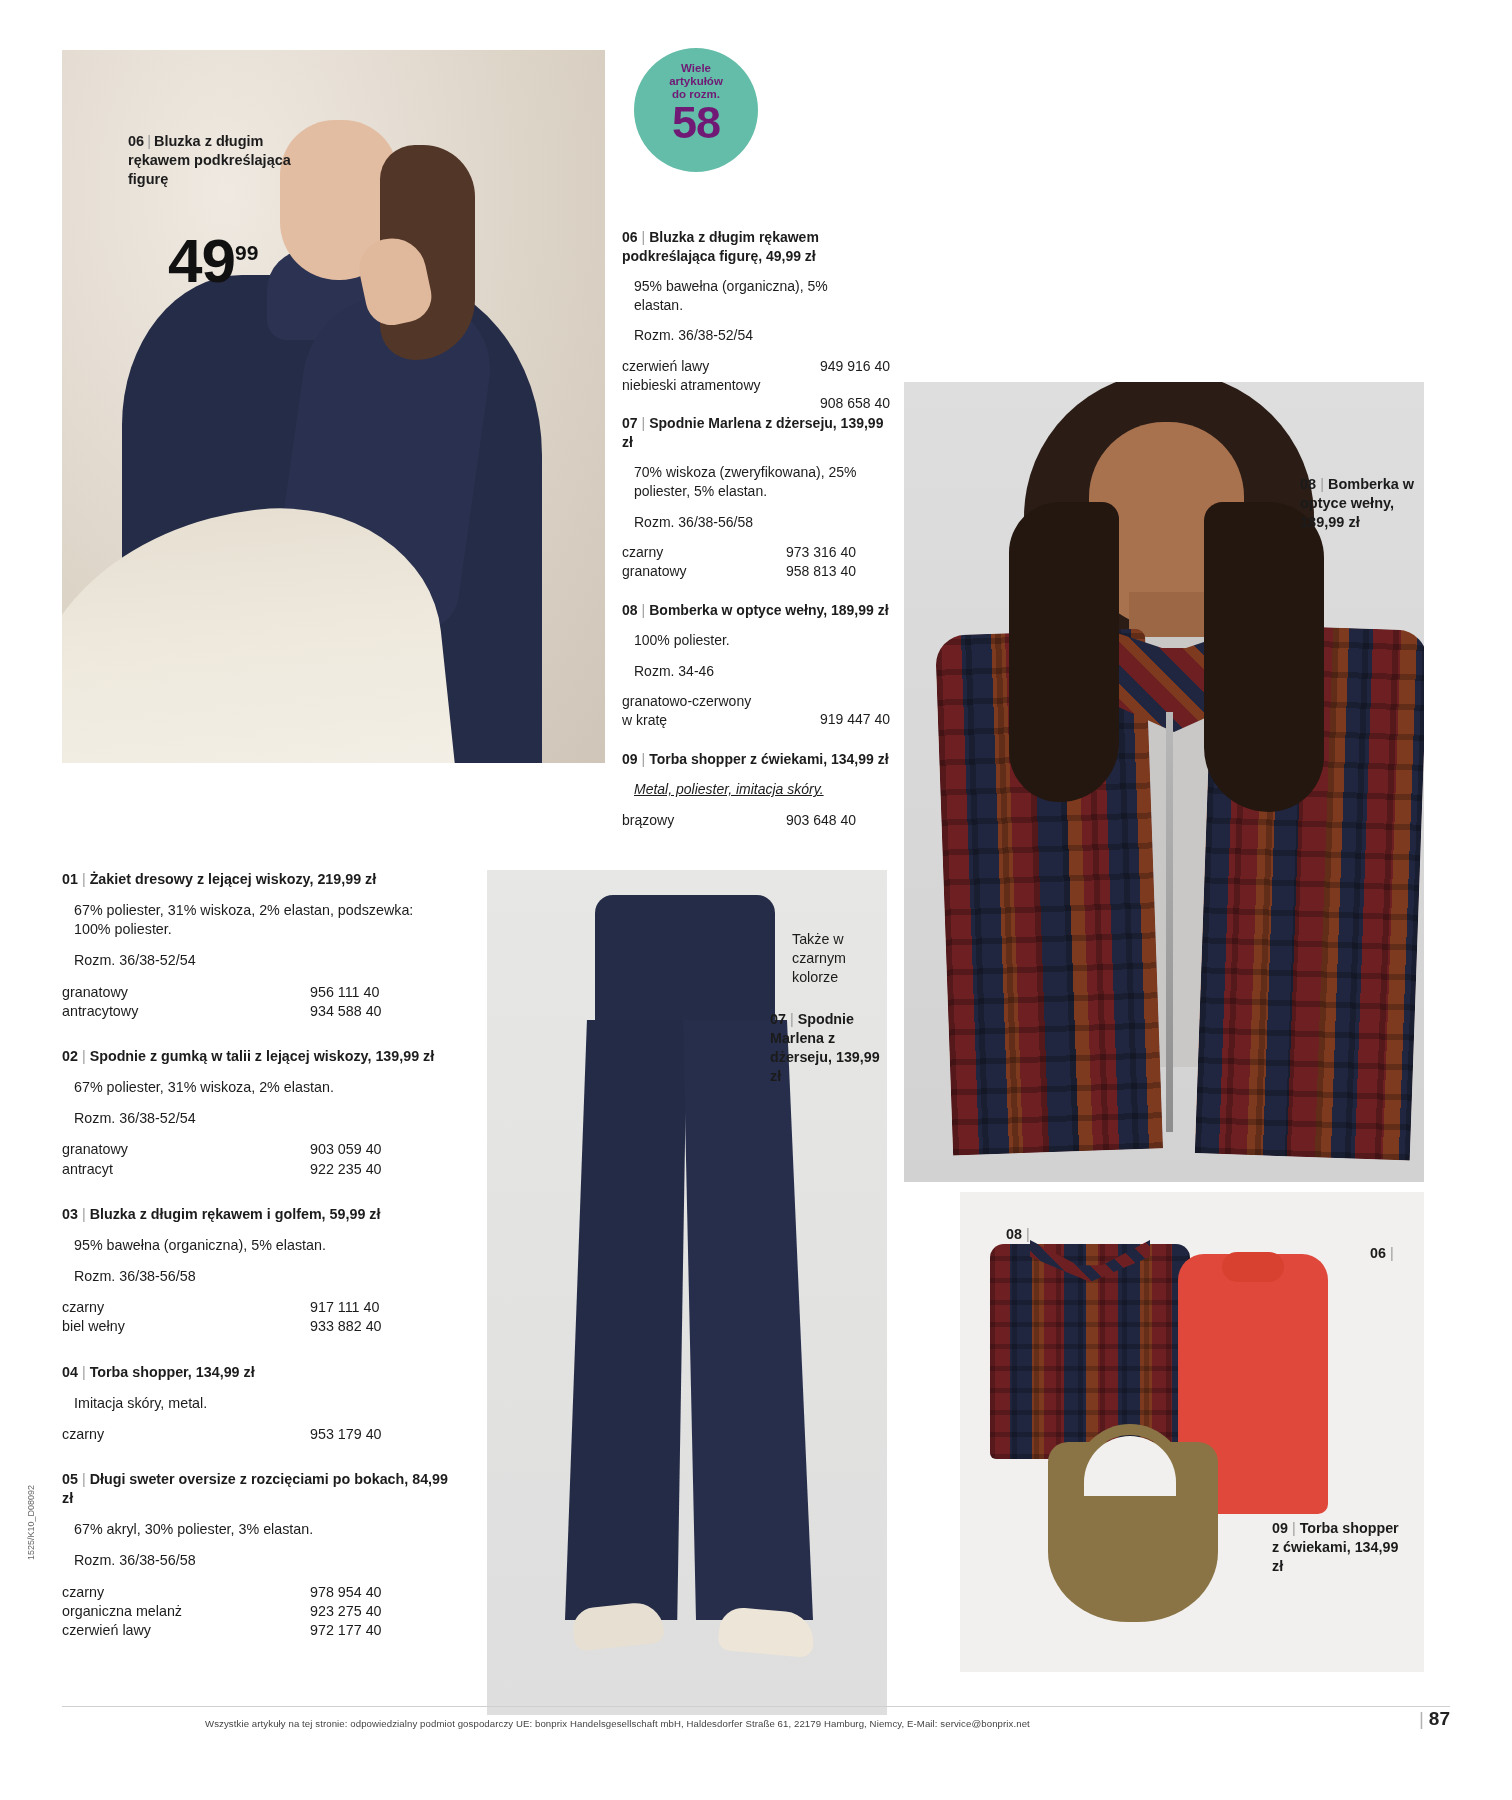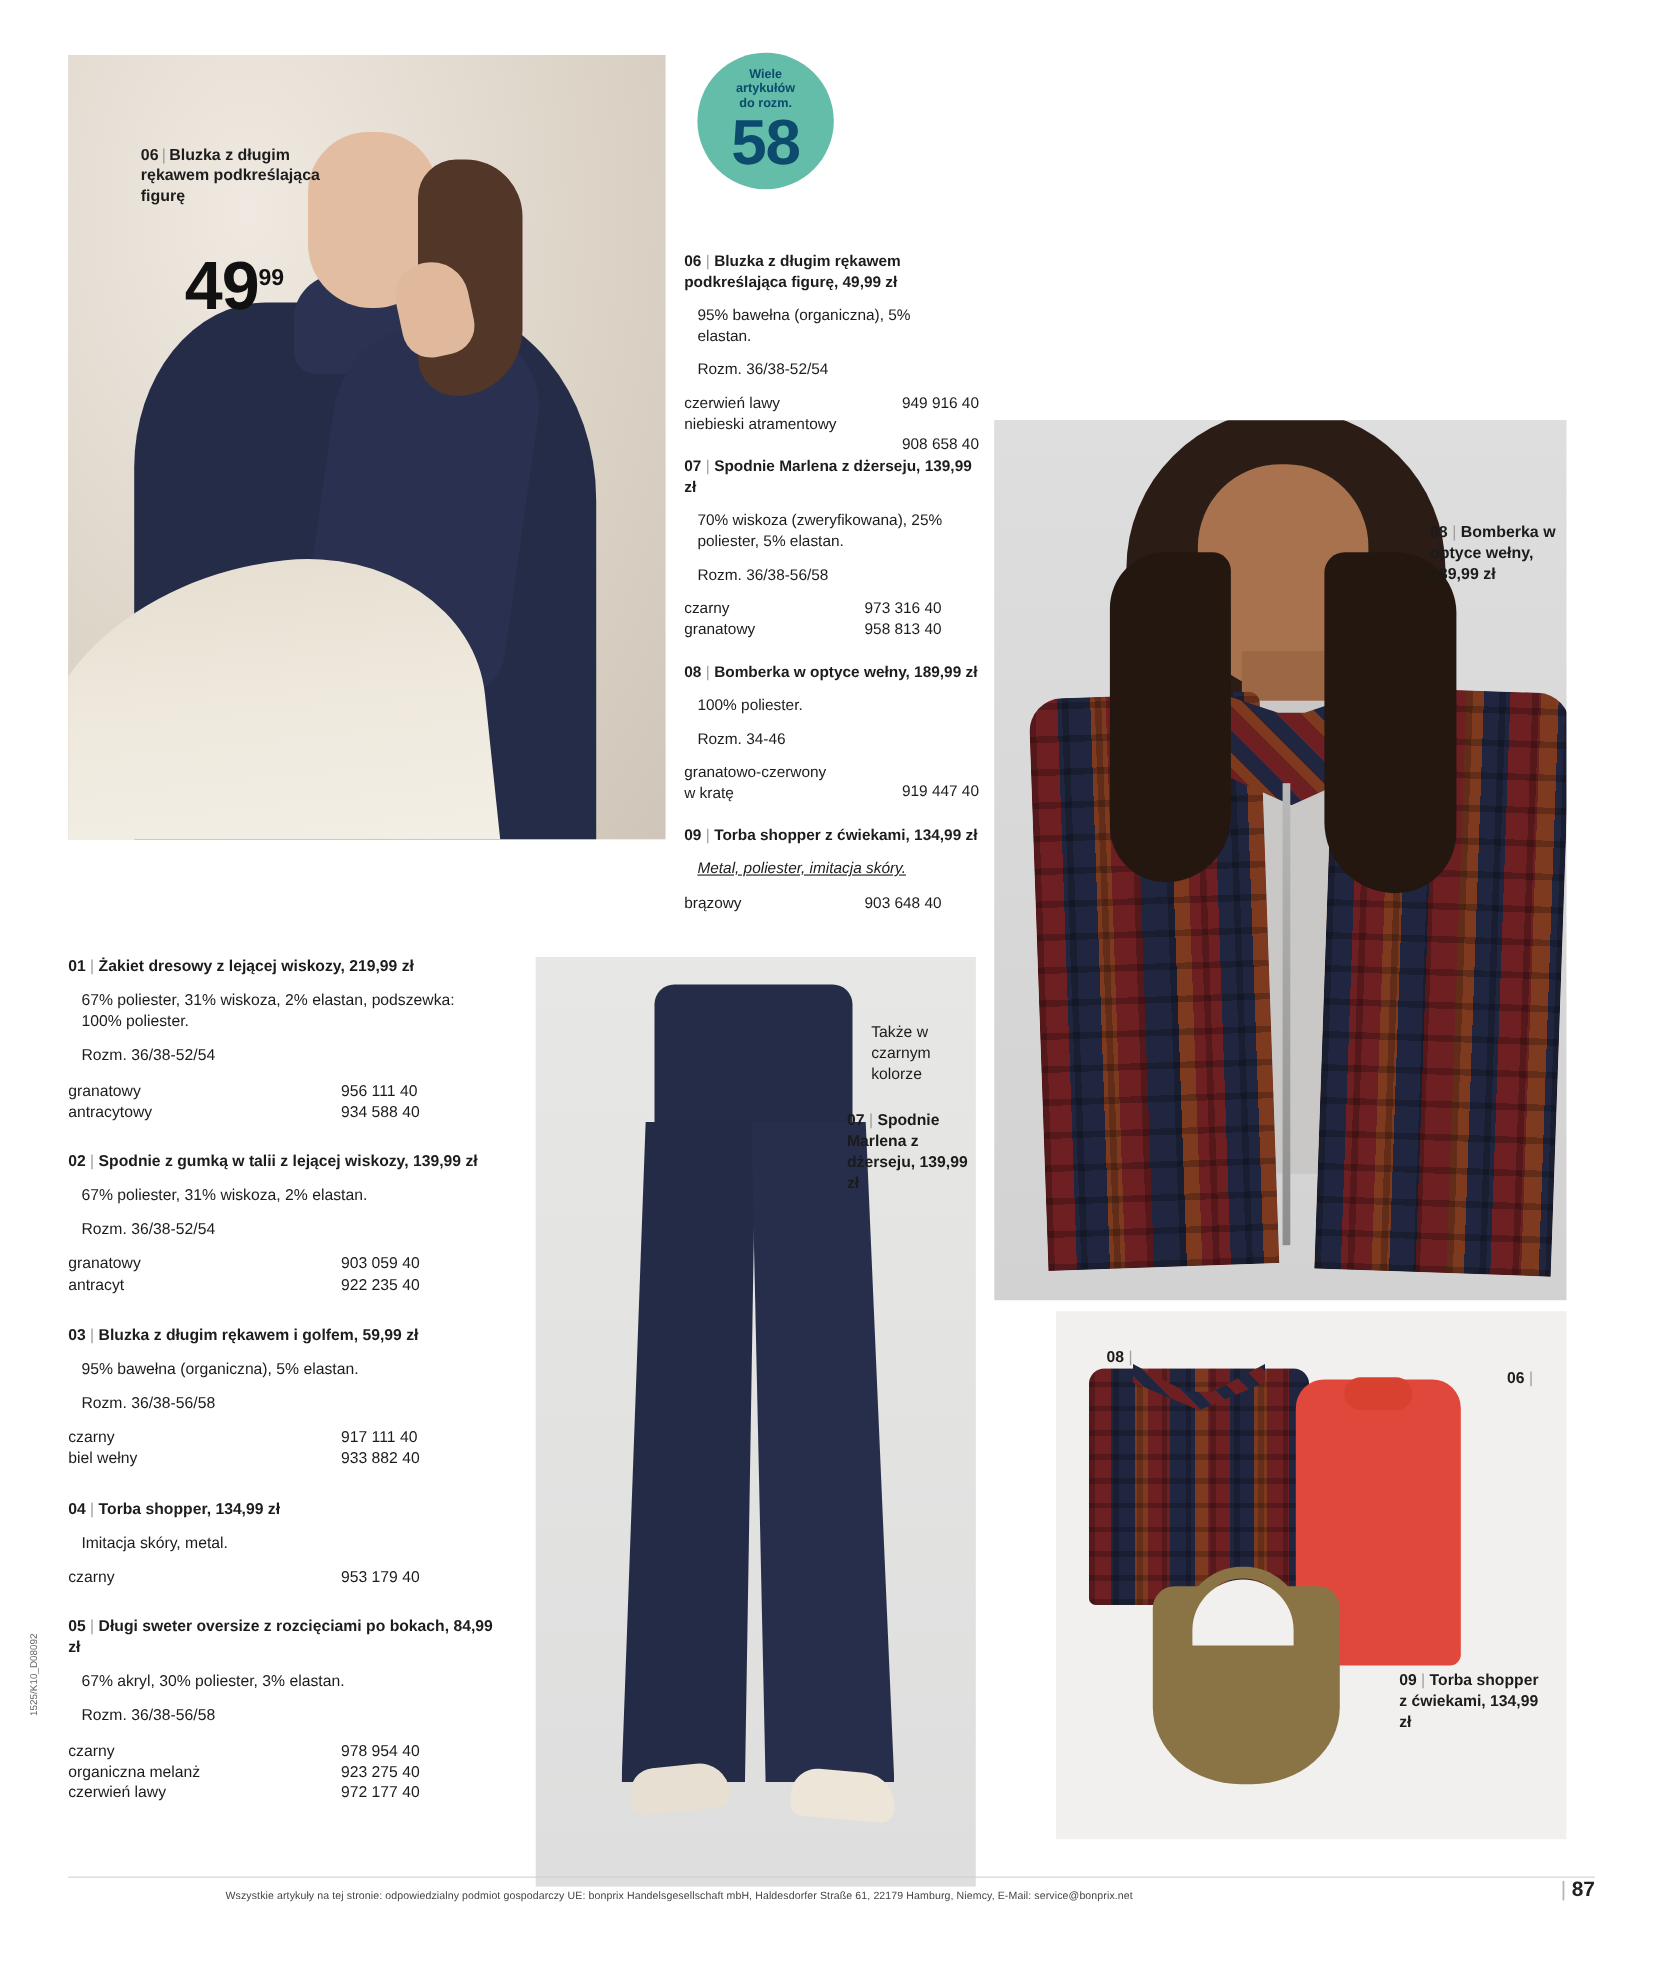--- a/index.html
+++ b/index.html
@@ -107,33 +107,33 @@
     letter-spacing: 0;
   }
 
   
   .badge {
     position: absolute;
     left: 634px; top: 48px;
     width: 124px; height: 124px;
     border-radius: 50%;
     background: #63bda8;
-    color: #0c4a6e;
+    color: #701a75;
     text-align: center;
     display: flex; flex-direction: column;
     align-items: center; justify-content: flex-start;
     padding-top: 14px;
   }
   .badge .small {
     font-size: 11.5px;
     line-height: 1.12;
     font-weight: bold;
   }
   .badge .big {
-    font-size: 58px;
+    font-size: 45px;
     font-weight: bold;
     line-height: 0.95;
     margin-top: 1px;
     letter-spacing: -1px;
   }
 
   
   .headline {
     position: absolute;
     left: 830px; top: 108px;

